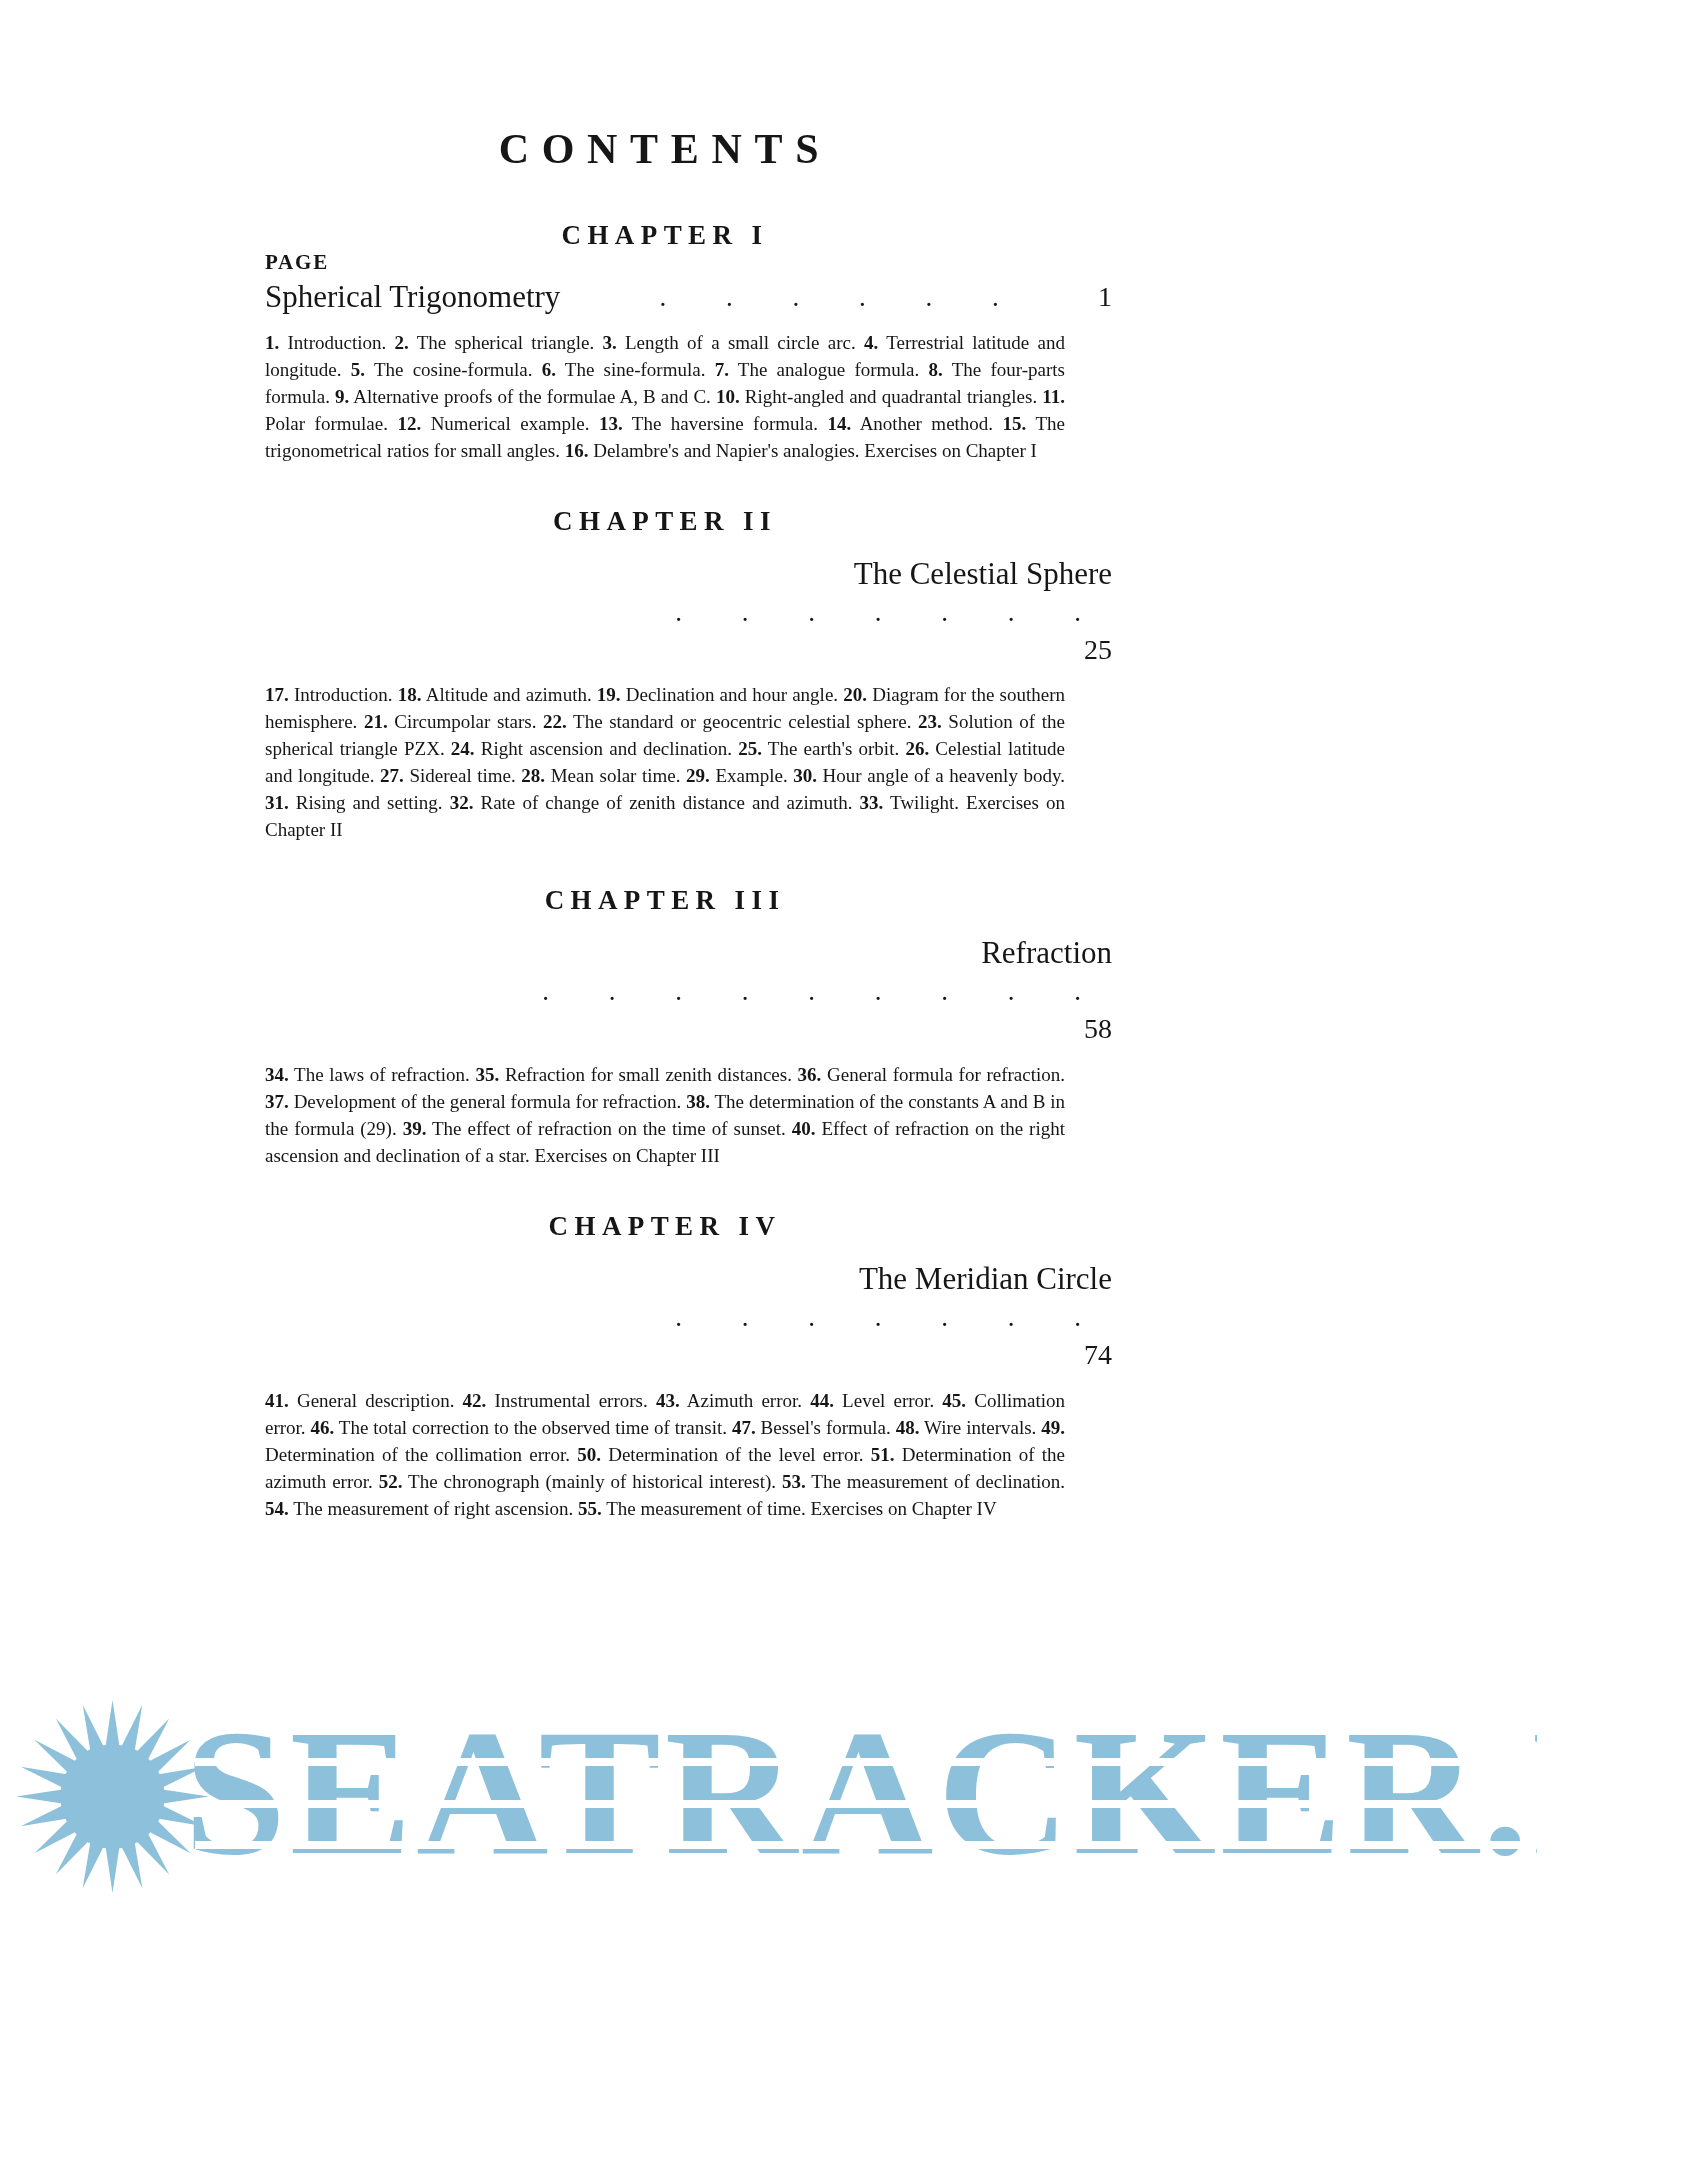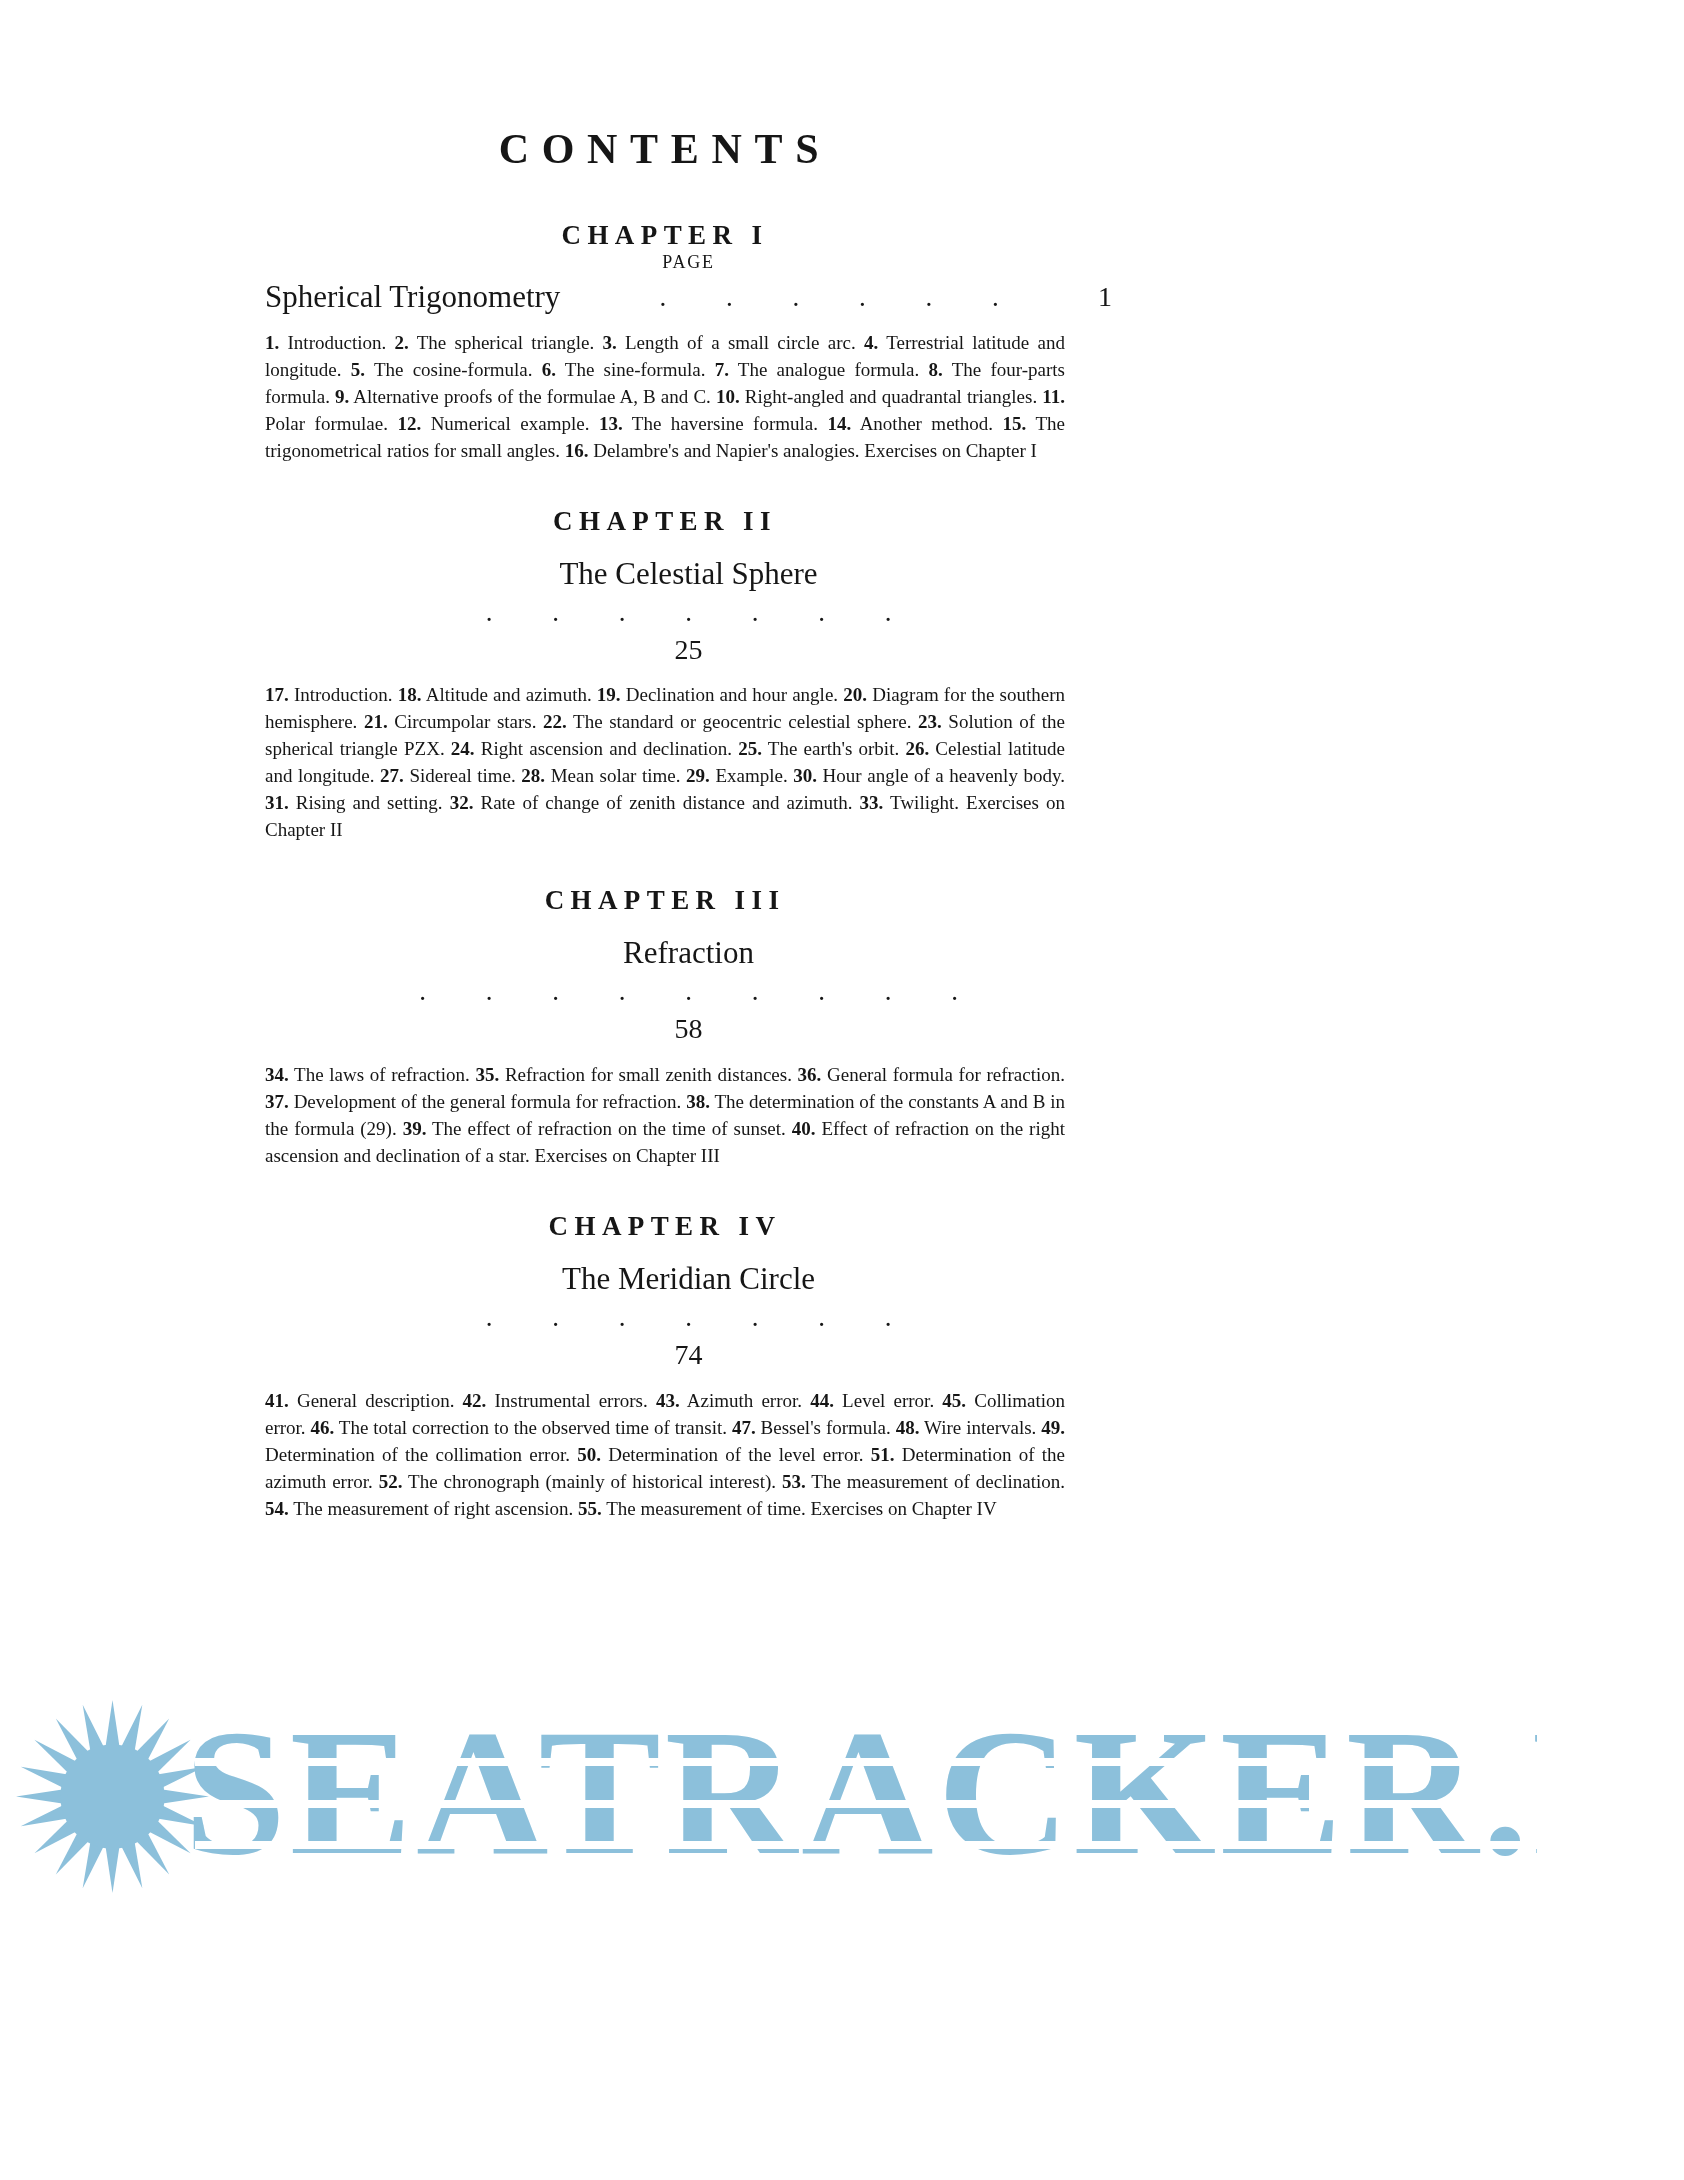--- a/index.html
+++ b/index.html
@@ -25,30 +25,30 @@
     margin-bottom:49px;
   }
   .chapter-heading {
     text-align:center;
     font-size:27px;
     font-weight:700;
     letter-spacing:6.4px;
     line-height:27px;
   }
   .page-col-label {
-    text-align:center;
-    font-size:18px;
-    font-weight:400;
+    text-align:left;
+    font-size:21px;
+    font-weight:700;
     letter-spacing:1.8px;
     margin:3.6px -47px 0 0;
     line-height:18px;
   }
   .title-row {
     display:flex;
-    align-items:center;
+    align-items:flex-end;
     margin:7.3px -47px 12.7px 0;
     font-size:31px;
     line-height:38px;
   }
   .title-row.no-label { margin-top:20px;flex-direction:column; }
   .chapter-title { white-space:nowrap; }
   .leader-dots {
     flex:1;
     text-align:center;
     font-size:27px;

